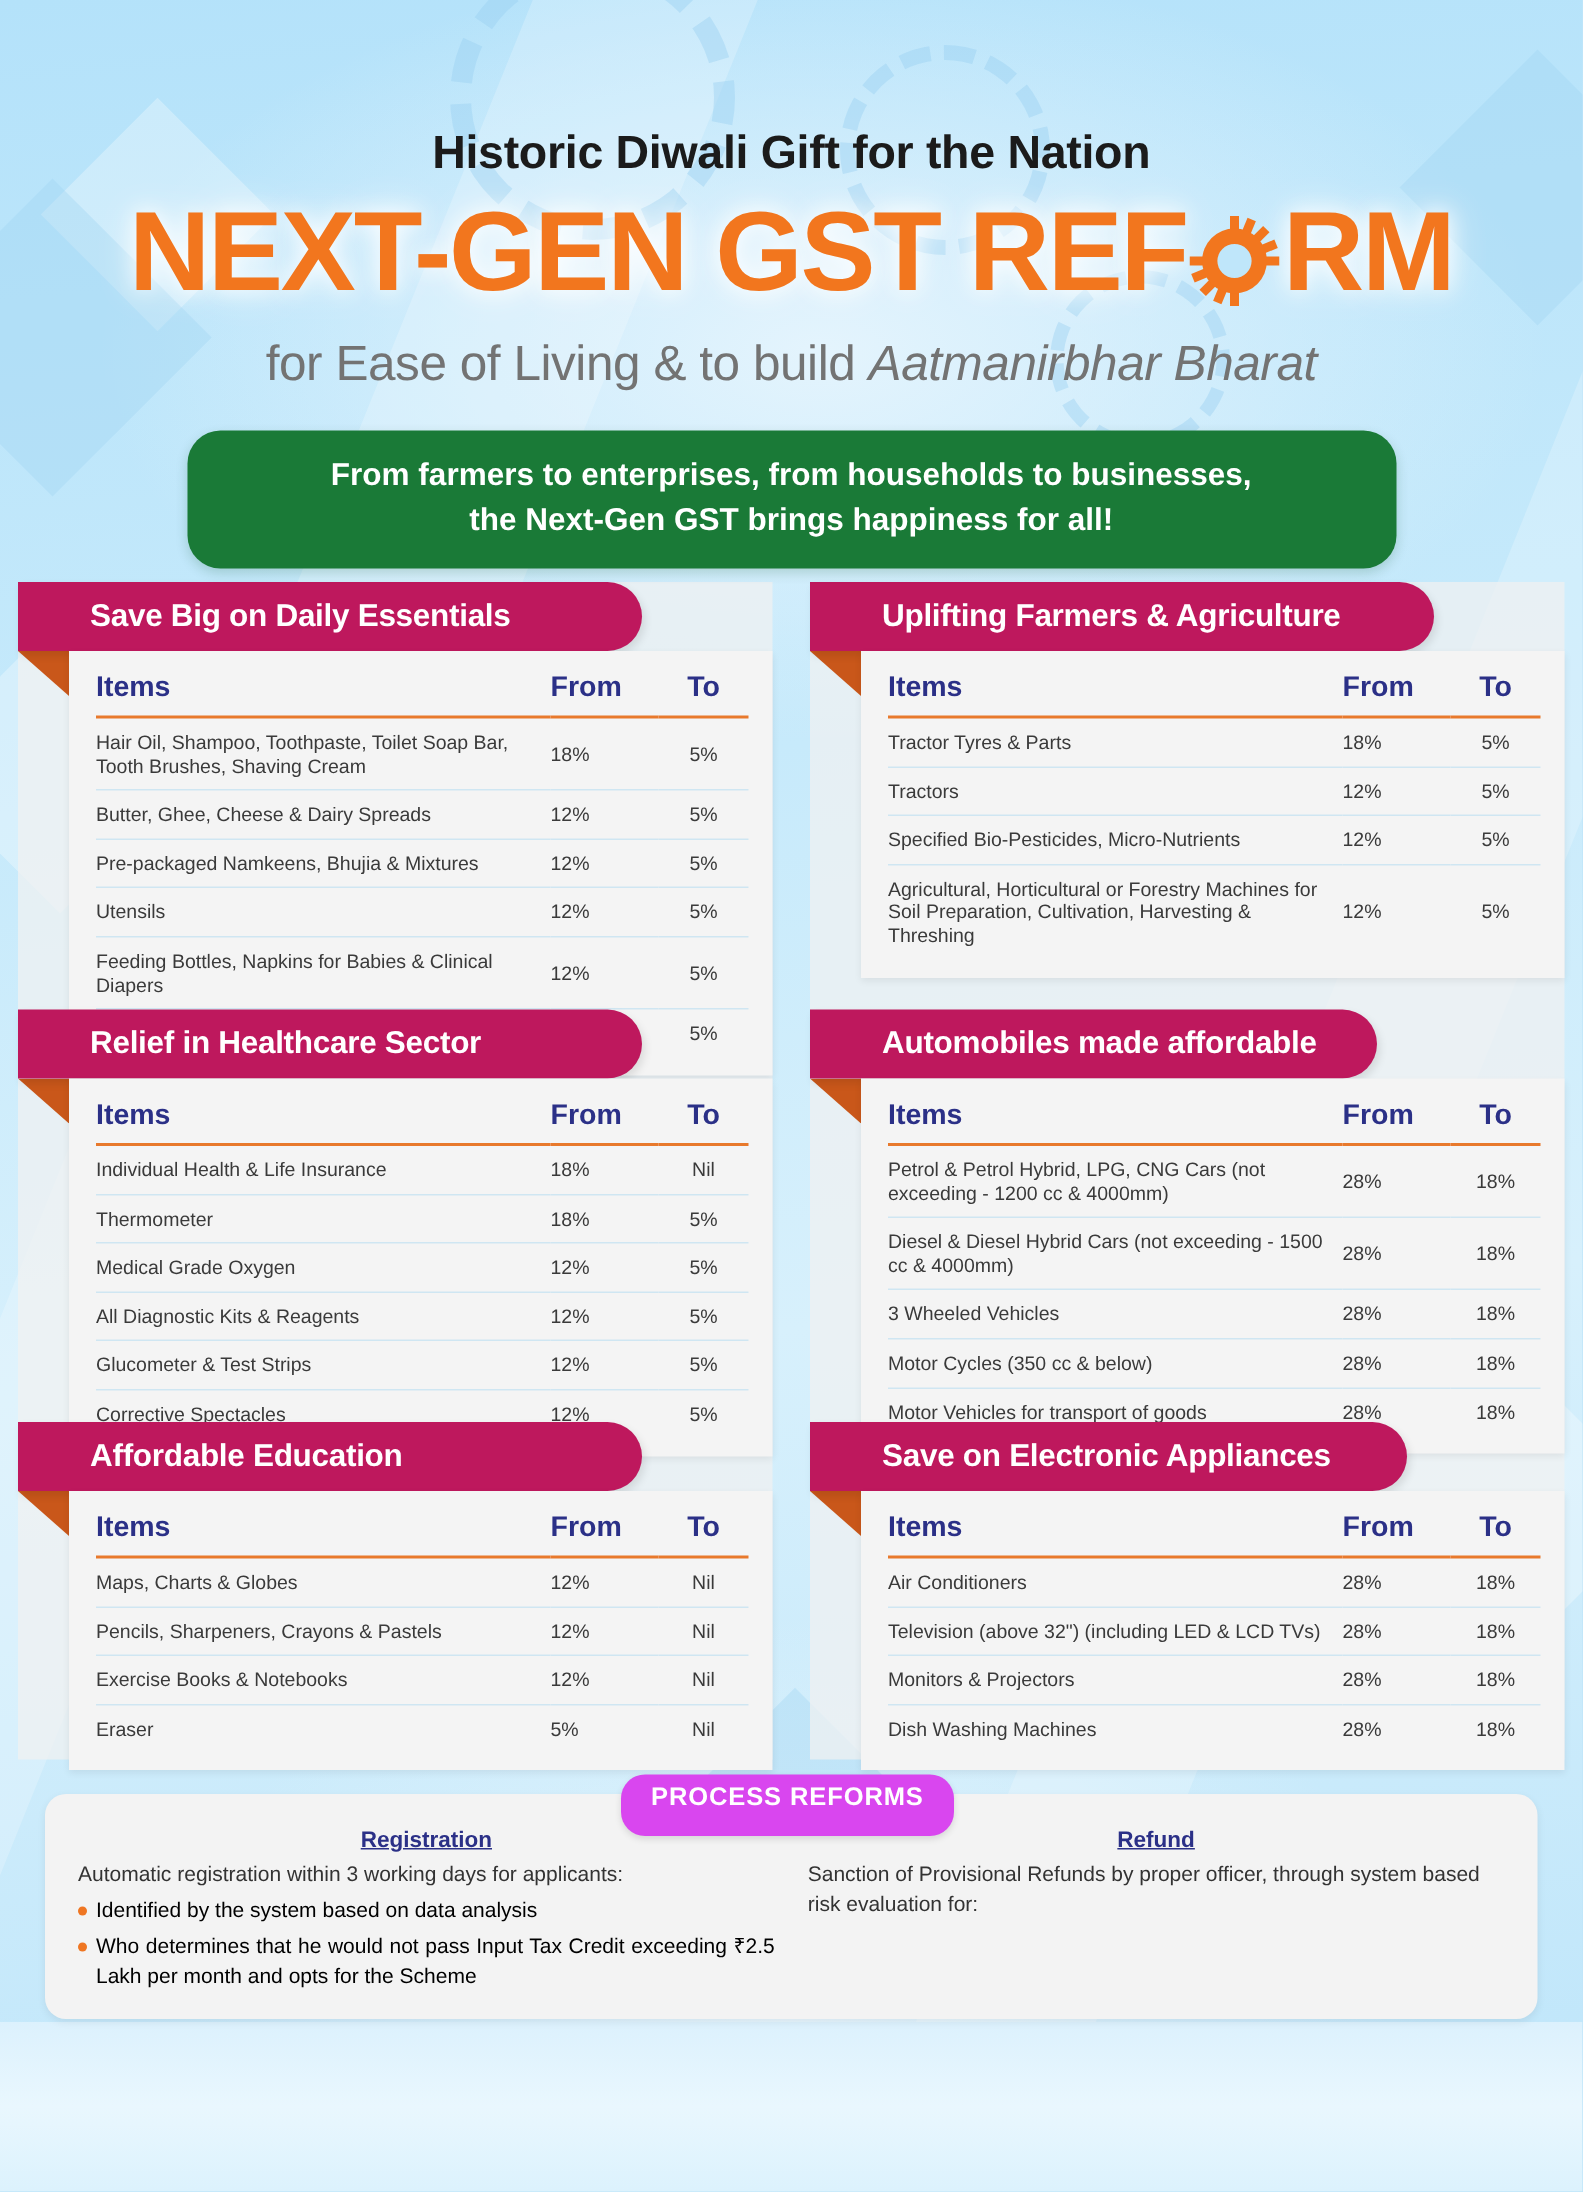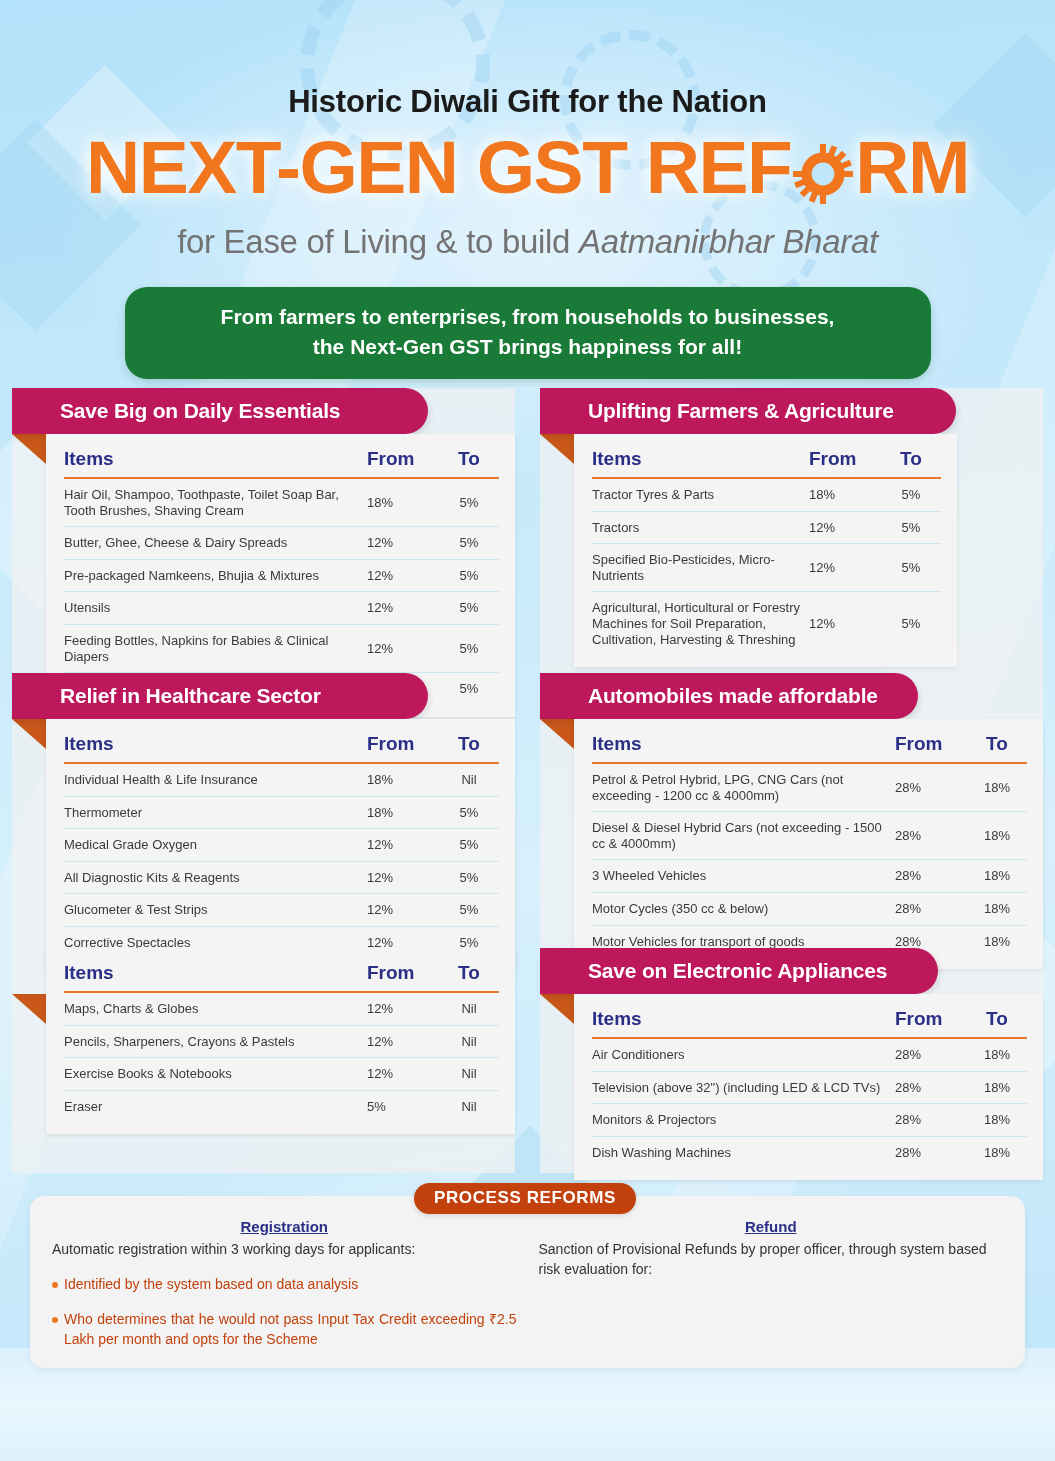--- a/index.html
+++ b/index.html
@@ -106,40 +106,40 @@
   }
   tr:last-child td{ border-bottom:none; }
   td.c-from{ text-align:left; width:72px; font-size:13px; }
   td.c-to{ text-align:center; width:60px; font-size:13px; }
   td.c-item{ padding-right:6px; }
 
   
   #process{ position:absolute; z-index:3; left:30px; top:1196px; width:995px; }
   .pr-badge{
     position:absolute; left:384px; top:-13px;
-    background:#c2410c; color:#fff; border-radius:16px;
+    background:#d946ef; color:#fff; border-radius:16px;
     font-size:17px; font-weight:bold; letter-spacing:.6px;
-    padding:5px 20px 6px; z-index:5;
+    padding:5px 20px 16px; z-index:5;
     box-shadow:0 2px 5px rgba(0,0,0,.12);
   }
   .pr-box{
     background:#f3f3f3; border-radius:14px; padding:22px 22px 18px;
     display:flex; gap:22px;
     box-shadow:0 2px 6px rgba(0,0,0,.07);
   }
   .pr-col{ flex:1; }
   .pr-title{
     text-align:center; font-size:15px; font-weight:bold; color:#2b3087;
     text-decoration:underline; margin-bottom:5px;
   }
   .pr-lead{ font-size:14px; color:#333; line-height:1.42; }
   .pr-list{ list-style:none; margin-top:1px; }
   .pr-list li{
-    font-size:14px; color:#c2410c; line-height:1.42; position:relative;
-    padding-left:12px; margin-top:15px;
+    font-size:14px; color:#000000; line-height:1.42; position:relative;
+    padding-left:12px; margin-top:4px;
   }
   .pr-list li::before{
     content:""; position:absolute; left:0; top:7px;
     width:6px; height:6px; border-radius:50%; background:#ef7622;
   }
   .just{ text-align:justify; }
 </style>
 </head>
 <body>
 
@@ -238,21 +238,21 @@
               </tr>
               <tr>
                 <td class="c-item">Sewing Machines &amp; Parts</td>
                 <td class="c-from">12%</td>
                 <td class="c-to">5%</td>
               </tr>
             </tbody>
           </table>
         </div>
       </div>
-      <div class="card" style="left: 528px; top: 0px; width: 417px;">
+      <div class="card" style="left: 528px; top: 0px; width: 503px;">
         <div class="tab" style="width: 416px;">
           <span>Uplifting Farmers &amp; Agriculture</span>
         </div>
         <div class="fold"></div>
         <div class="table-wrap">
           <table>
             <thead>
               <tr>
                 <th>Items</th>
                 <th class="c-from">From</th>
@@ -371,20 +371,23 @@
               <tr>
                 <td class="c-item">Motor Vehicles for transport of goods</td>
                 <td class="c-from">28%</td>
                 <td class="c-to">18%</td>
               </tr>
             </tbody>
           </table>
         </div>
       </div>
       <div class="card" style="left: 0px; top: 560px; width: 503px;">
+        <div class="tab" style="width: 416px;">
+          <span>Affordable Education</span>
+        </div>
         <div class="fold"></div>
         <div class="table-wrap">
           <table>
             <thead>
               <tr>
                 <th>Items</th>
                 <th class="c-from">From</th>
                 <th class="c-to">To</th>
               </tr>
             </thead>

